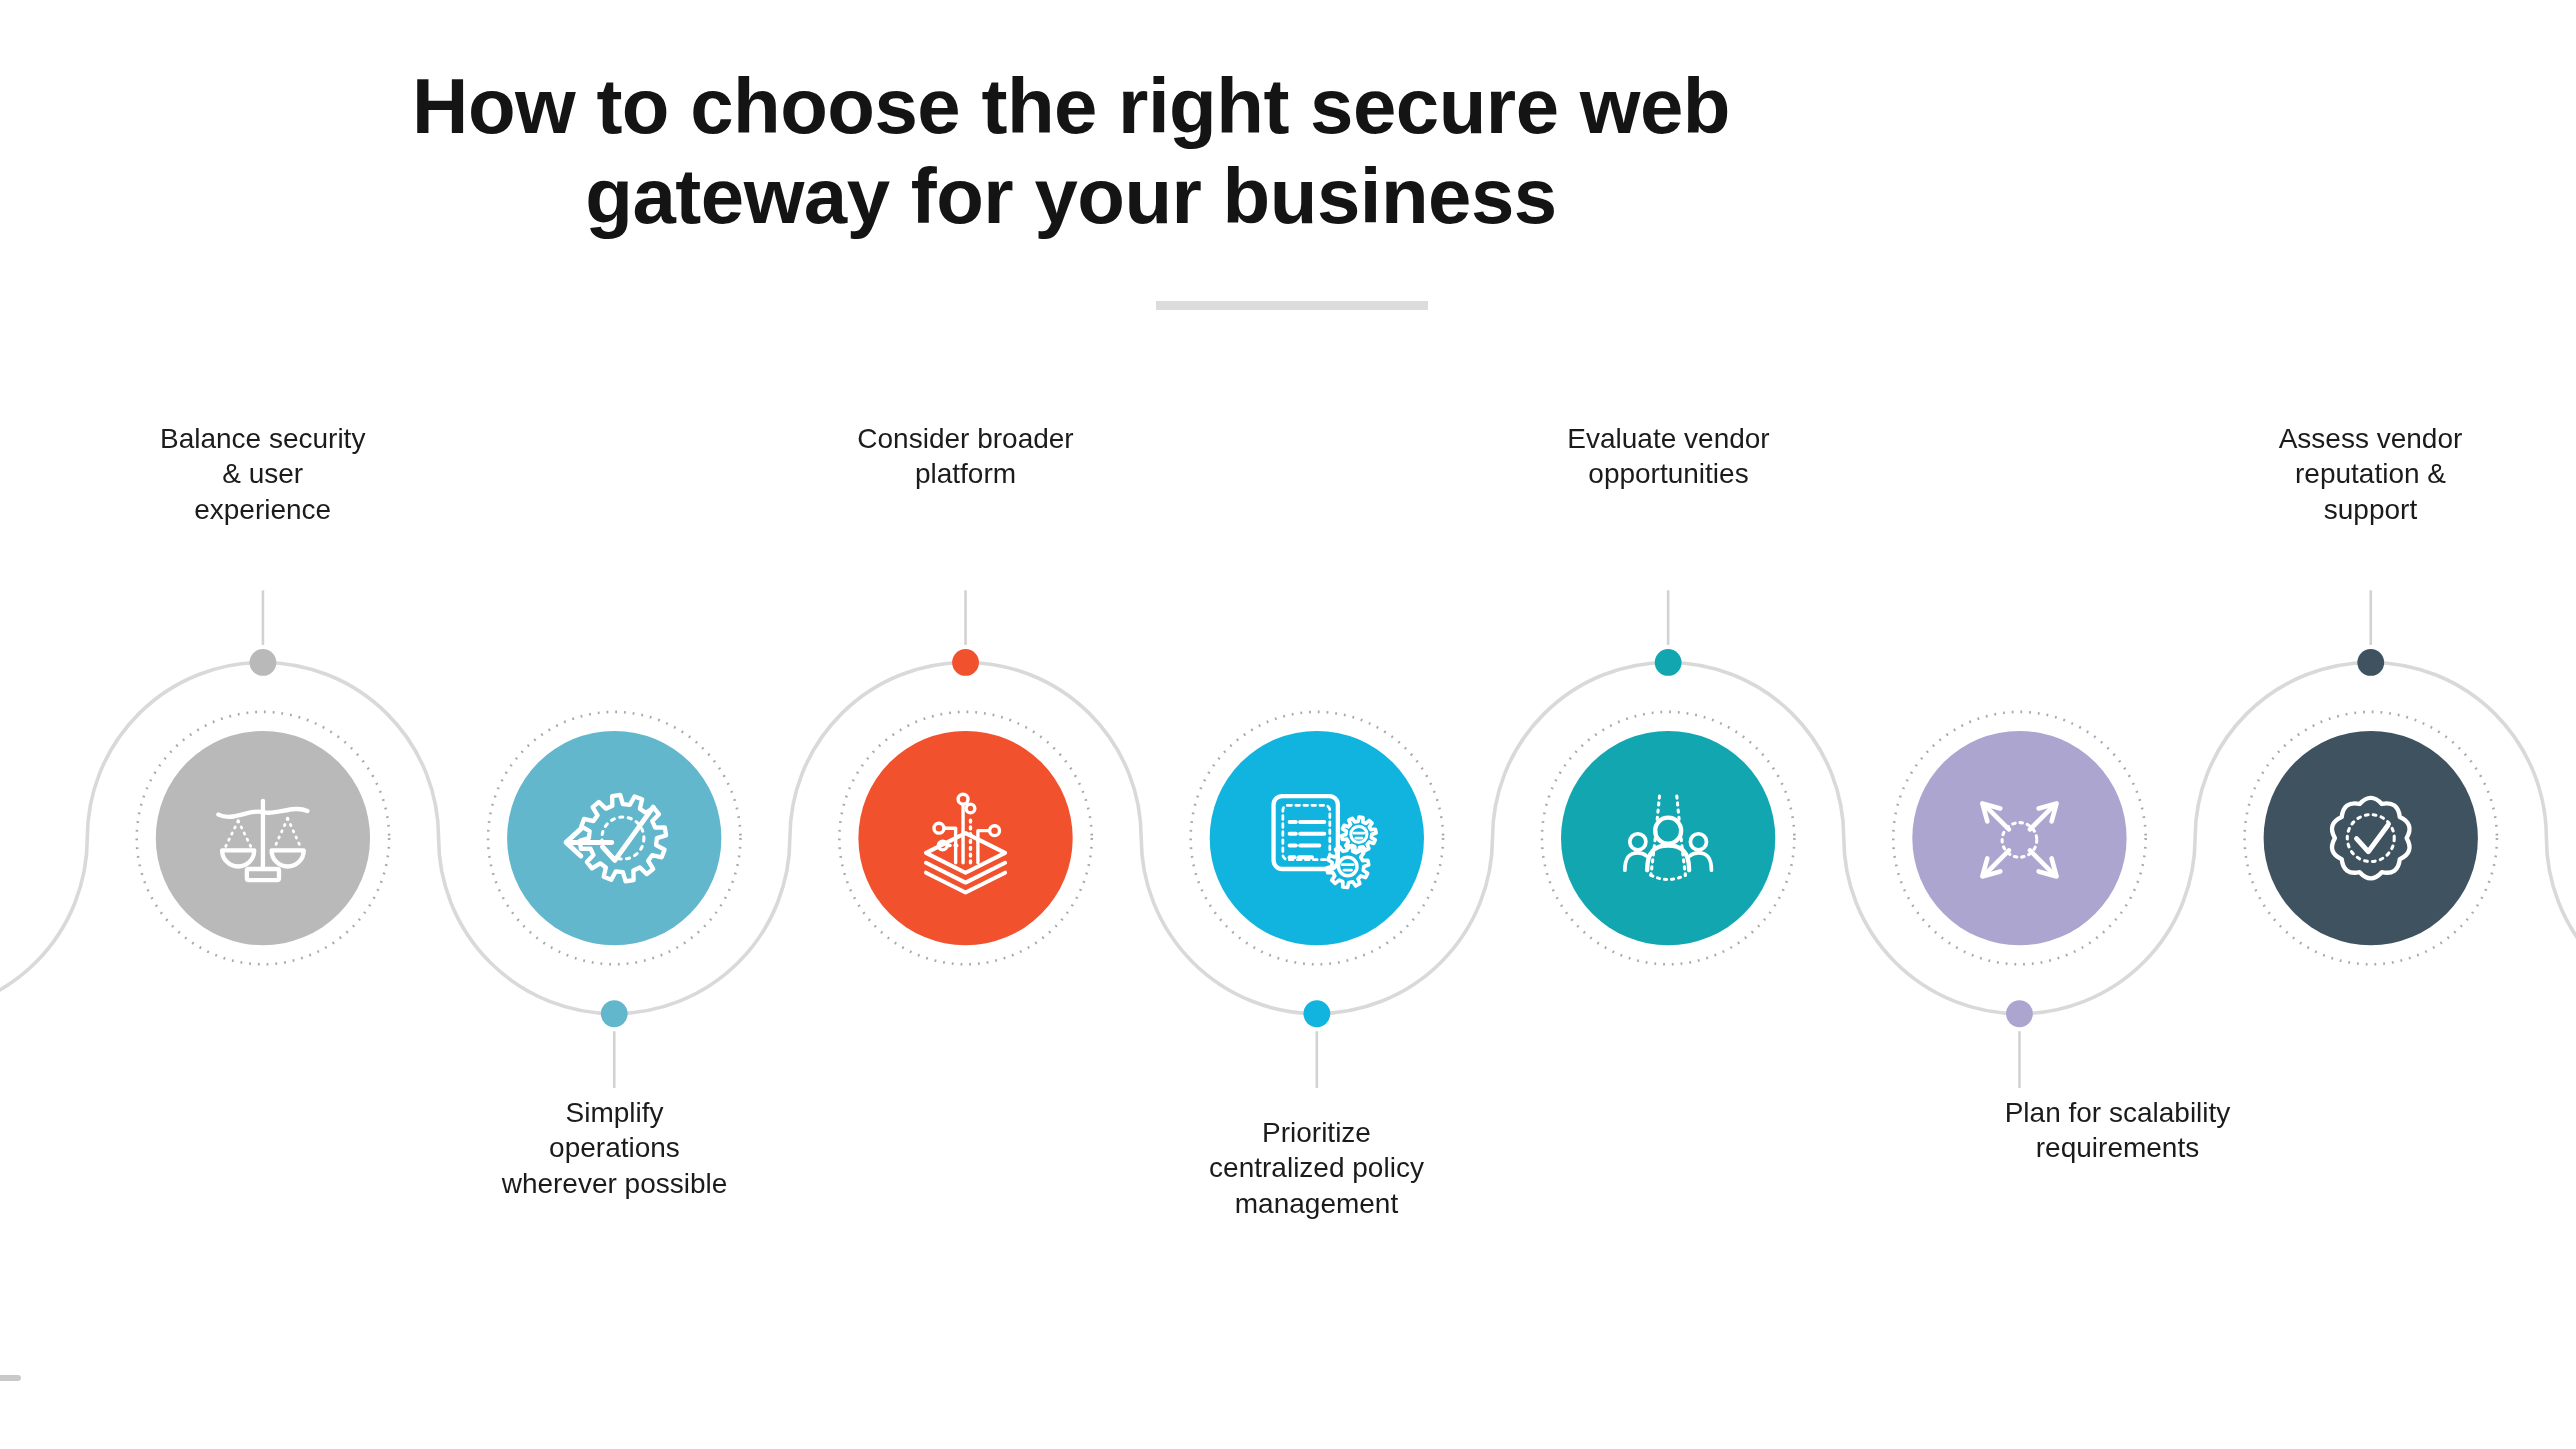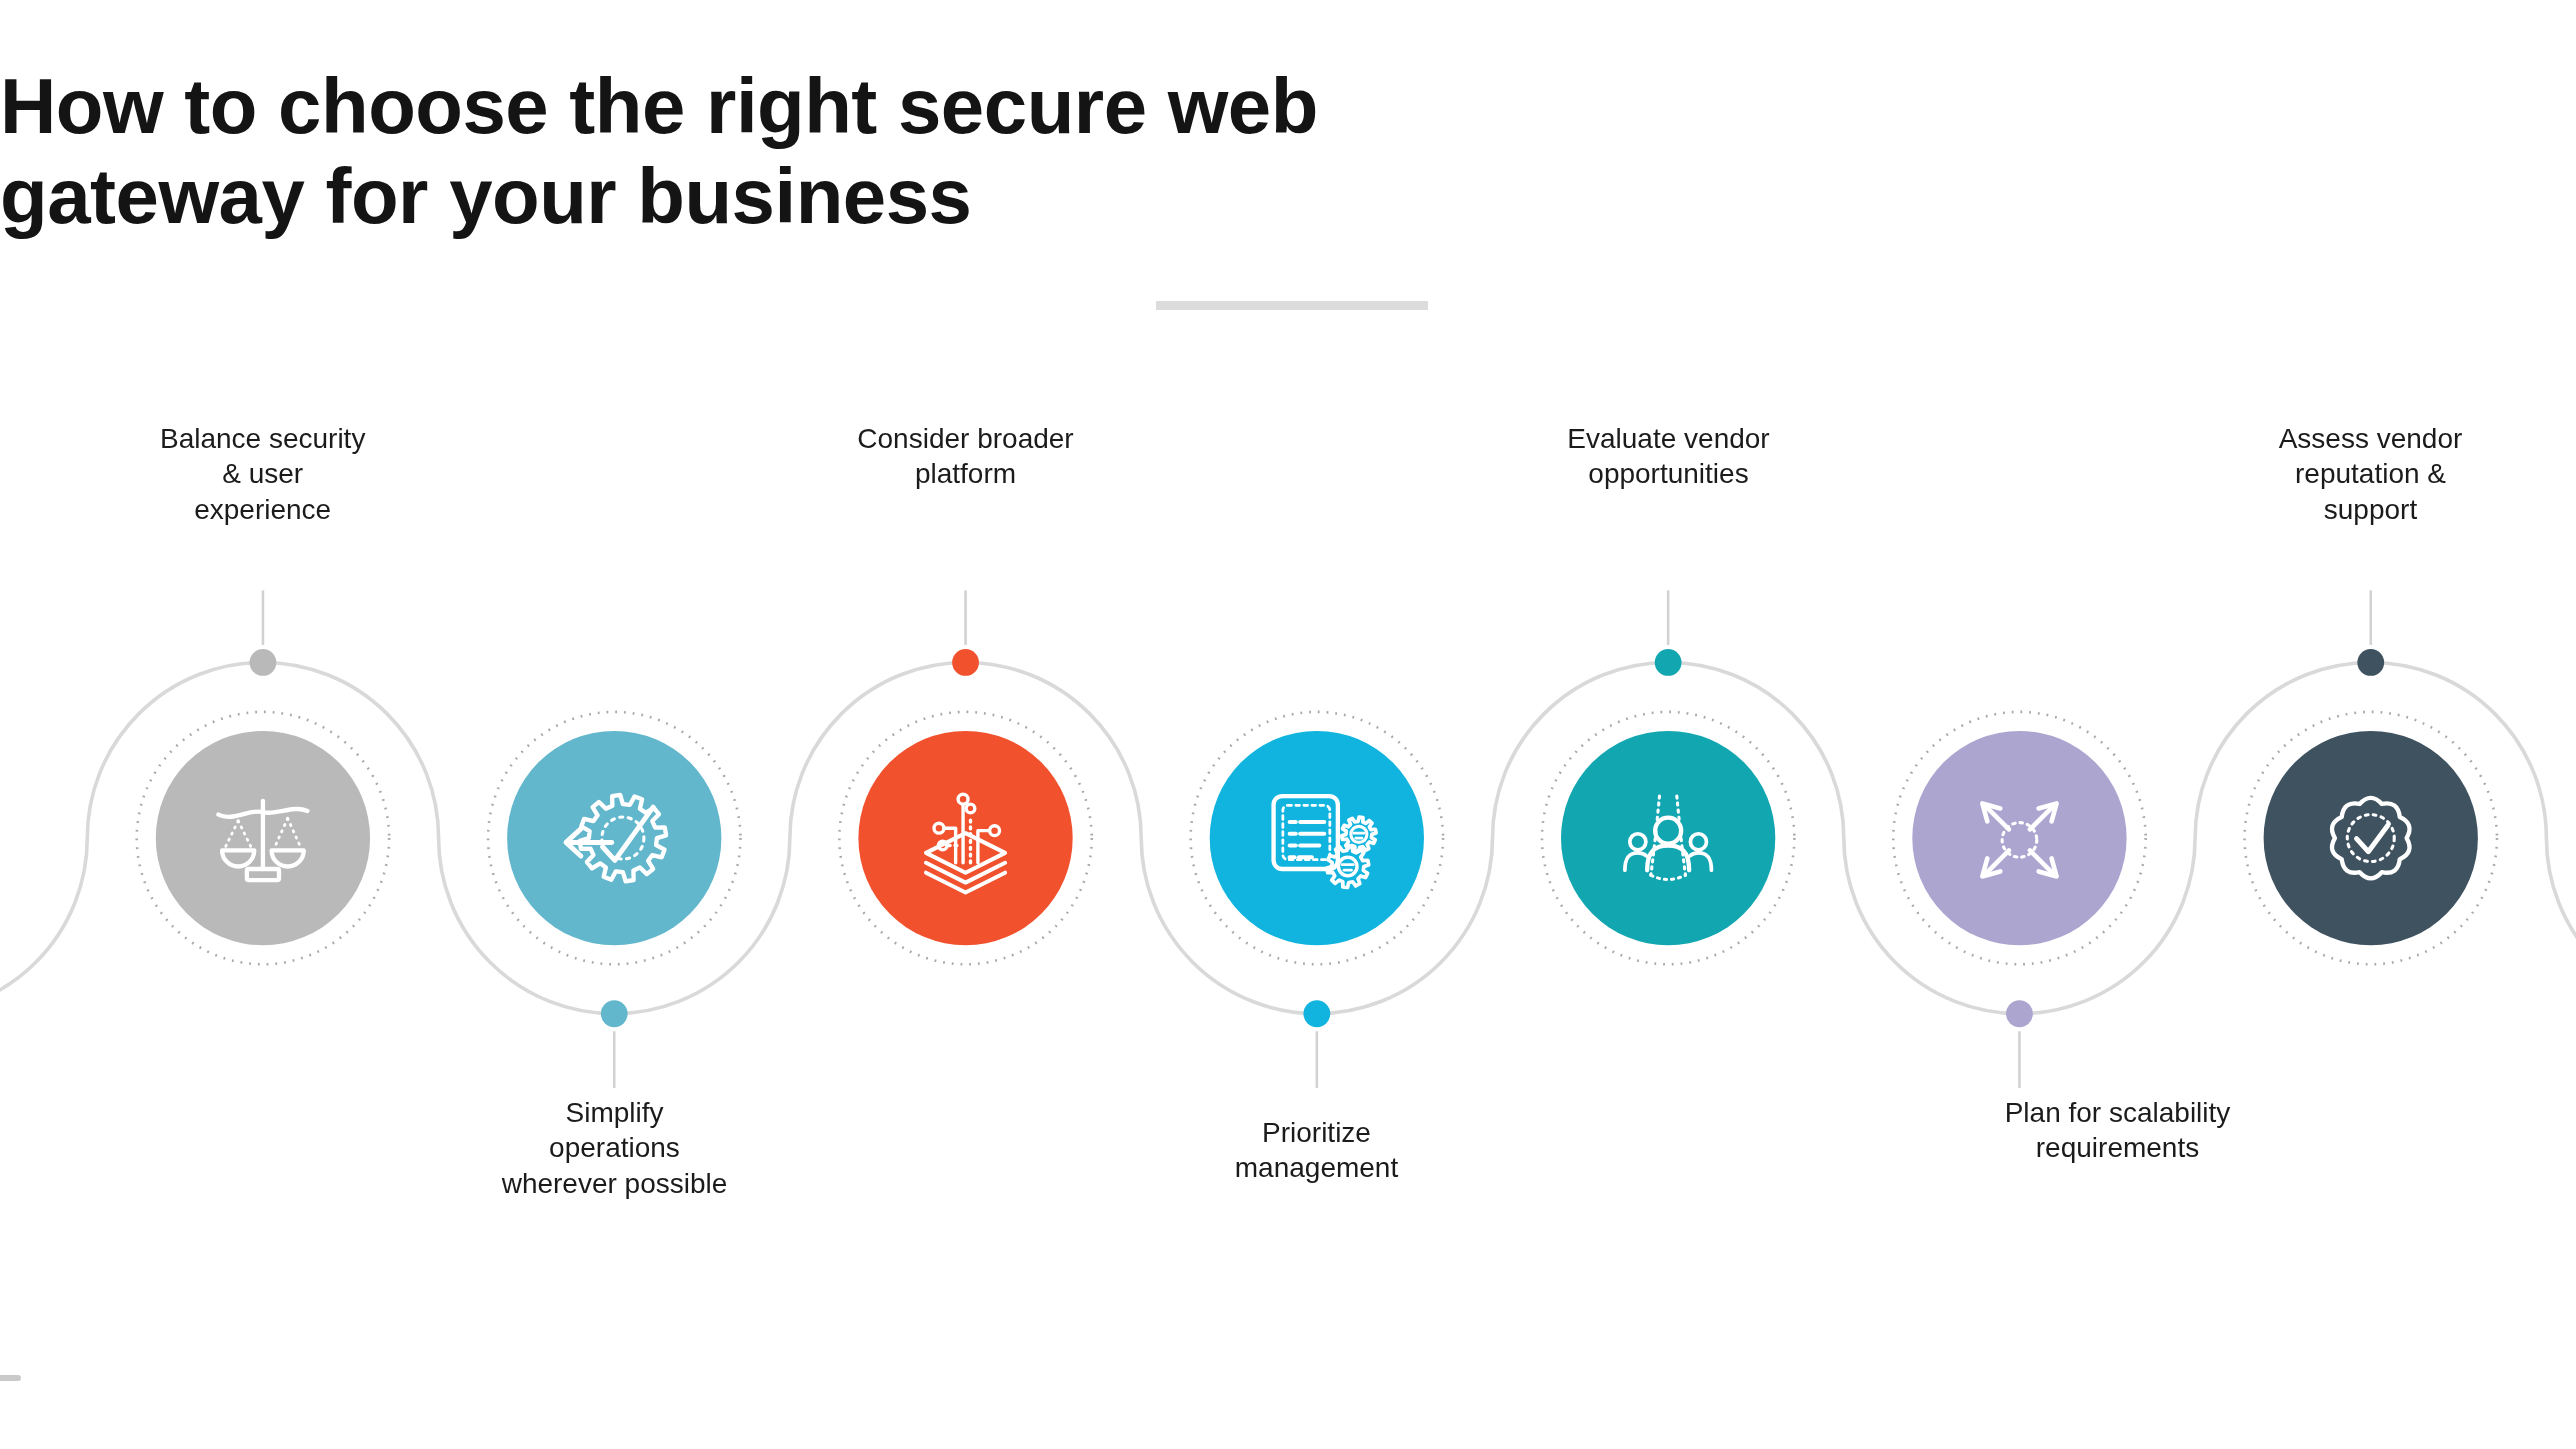--- a/index.html
+++ b/index.html
@@ -1,19 +1,19 @@
 <!DOCTYPE html>
 <html style="font-size:8.2px"><head>
 <meta charset="utf-8">
 <style>
   html,body{margin:0;padding:0;background:#ffffff;}
   #stage{position:relative;width:2576px;height:1449px;background:#ffffff;overflow:hidden;
          font-family:"Liberation Sans", sans-serif;}
   #wave-svg{position:absolute;left:0;top:0;}
-  .title{position:absolute;left:0;top:61px;width:2142px;
+  .title{position:absolute;left:0;top:61px;width:2142px;text-align:center;
          font-size:78px;line-height:1.16;font-weight:bold;color:#141414;letter-spacing:-0.5px;}
   .title span{display:block;}
   .divider{position:absolute;left:1156px;top:301px;width:272px;height:9.3px;background:#dcdcdc;}
   .corner-mark{position:absolute;left:0;top:1375px;width:20.6px;height:5.7px;border-radius:0 3.1px 3.1px 0;background:#c9c9c9;}
   .step-label{position:absolute;width:515px;text-align:center;color:#1b1b1b;
               font-size:28px;line-height:1.26;font-weight:400;}
   .step-label span{display:block;}
   .pos-top{top:421px;}
   .pos-bottom{top:1095px;}
   .x1{left:5.2px;} .x2{left:357px;} .x3{left:708px;} .x4{left:1059px;margin-top:20px;}
@@ -183,20 +183,21 @@
     <span>Simplify</span>
     <span>operations</span>
     <span>wherever possible</span>
   </div>
   <div class="step-label pos-top x3">
     <span>Consider broader</span>
     <span>platform</span>
   </div>
   <div class="step-label pos-bottom x4">
     <span>Prioritize</span>
+    <span>centralized policy</span>
     <span>management</span>
   </div>
   <div class="step-label pos-top x5">
     <span>Evaluate vendor</span>
     <span>opportunities</span>
   </div>
   <div class="step-label pos-bottom x6">
     <span>Plan for scalability</span>
     <span>requirements</span>
   </div>

